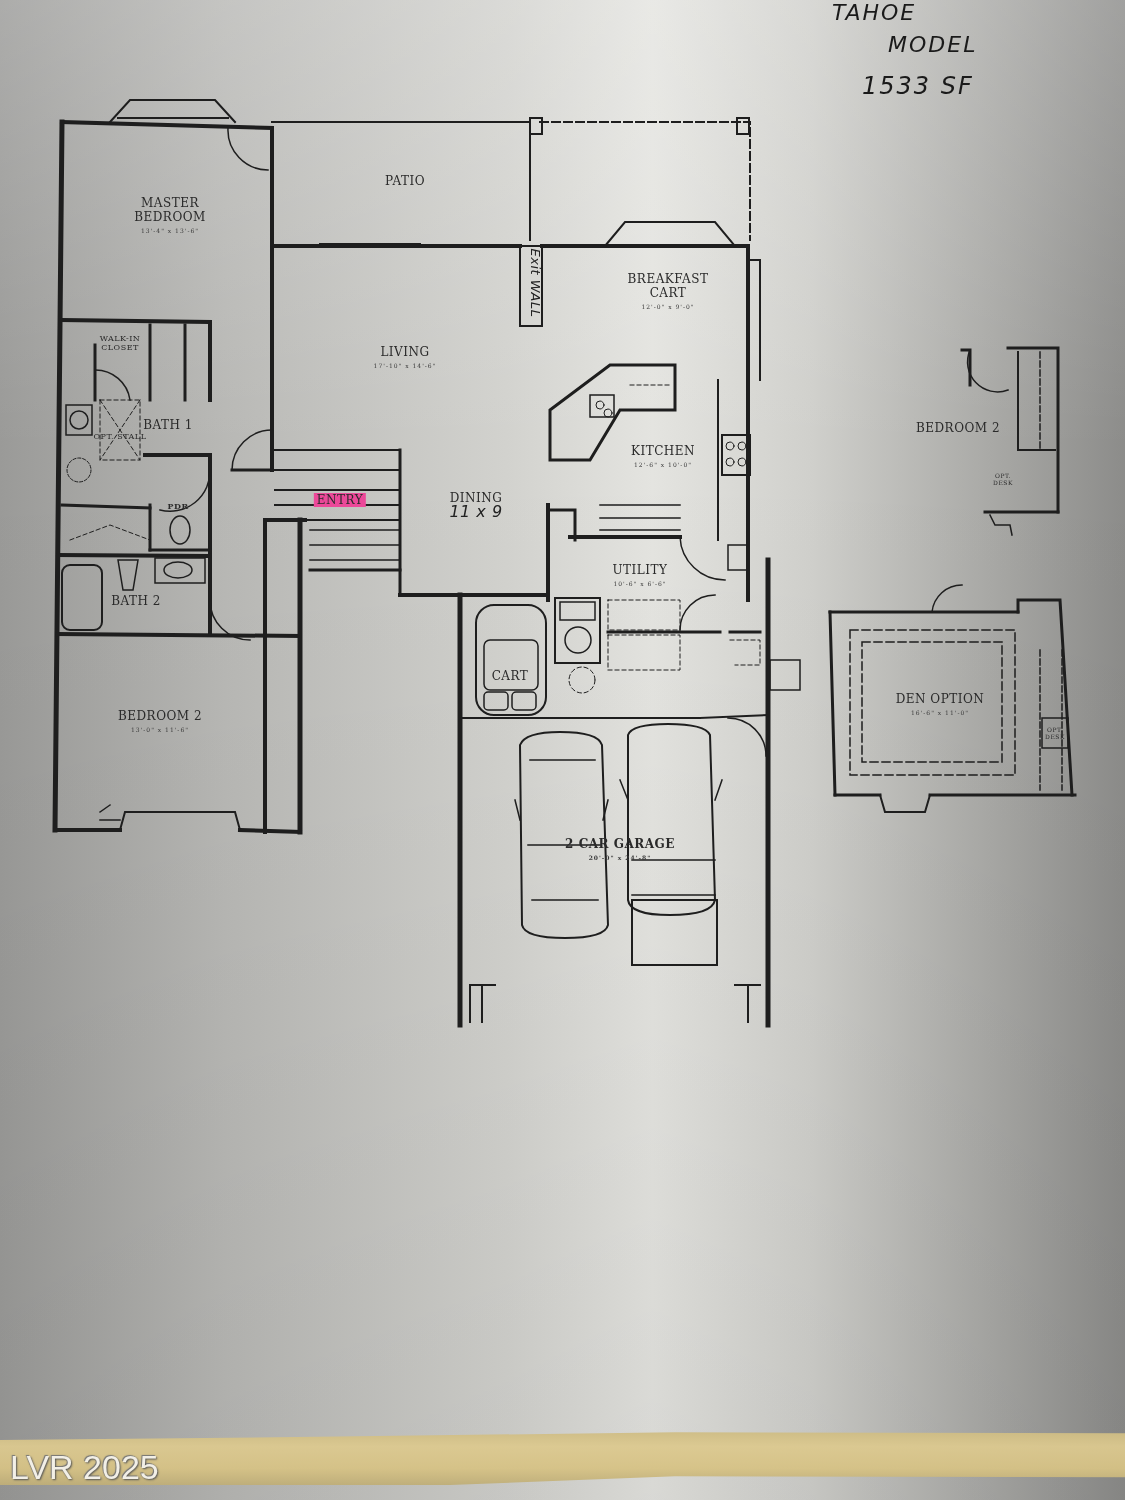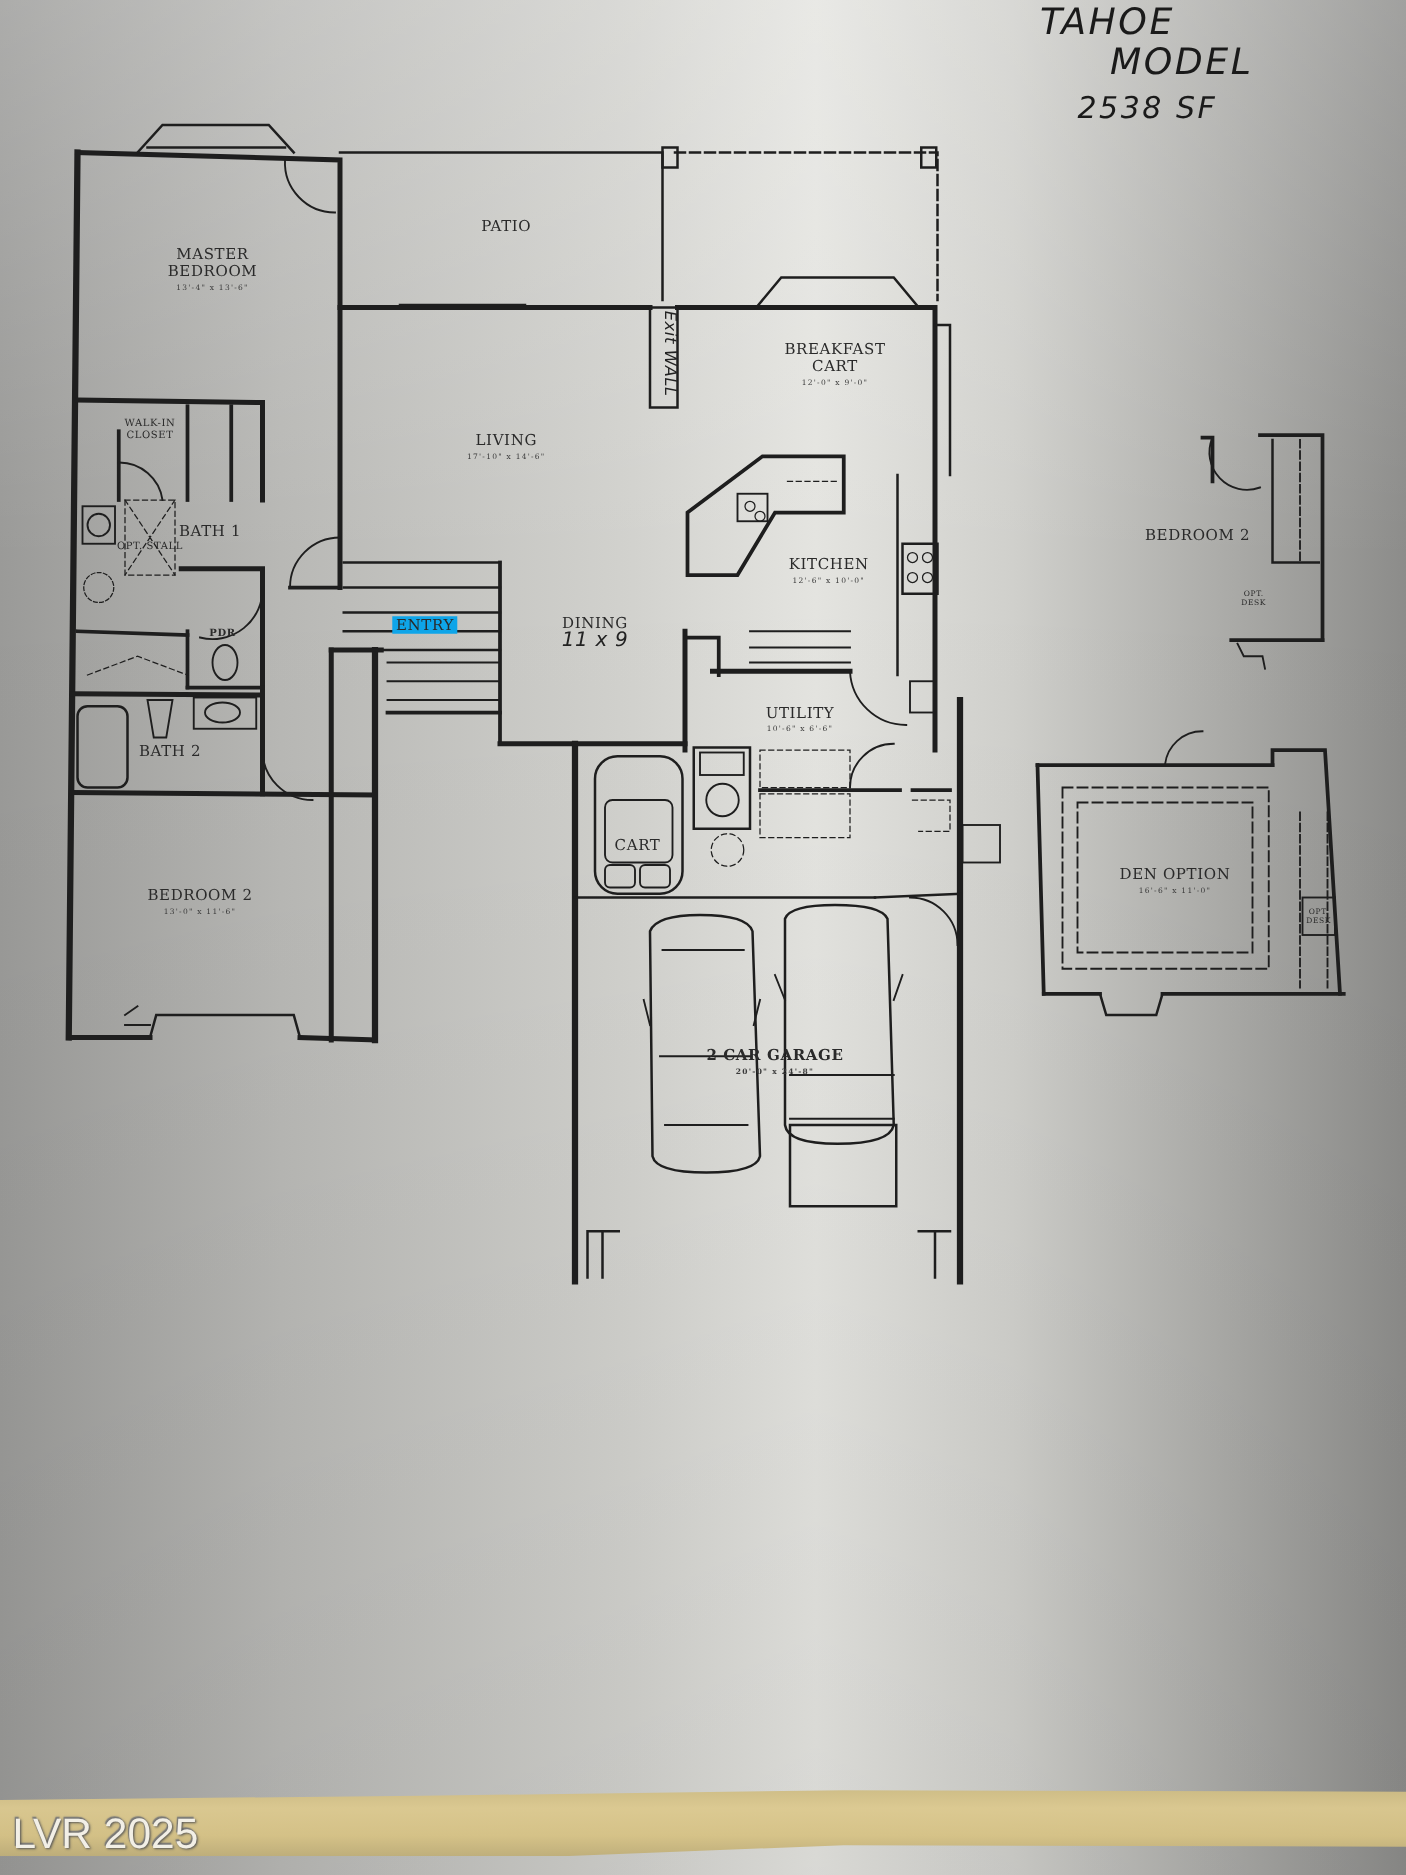--- a/index.html
+++ b/index.html
@@ -8,21 +8,21 @@
     background: linear-gradient(90deg, #9a9a98 0%, #b8b8b5 20%, #d2d2ce 45%, #e4e4e0 58%, #d0d0cc 72%, #a9a9a6 88%, #8c8c8a 100%);
     font-family: "DejaVu Serif", serif;
   }
   .paper-shade {
     position:absolute; left:0; top:0; width:1125px; height:1500px;
     background: linear-gradient(180deg, rgba(255,255,255,0.18) 0%, rgba(255,255,255,0) 30%, rgba(0,0,0,0.05) 100%);
     pointer-events:none;
   }
   .handwriting {
     position:absolute; font-family:"DejaVu Sans", sans-serif; font-style:italic;
-    color:#1a1a1a; letter-spacing:2px; font-size:29px;
+    color:#1a1a1a; letter-spacing:2px; font-size:22px;
   }
   svg.plan { position:absolute; left:0; top:0; }
   .lbl {
     position:absolute; text-align:center; color:#2a2a2a;
     font-family:"DejaVu Serif", serif; font-size:12px; letter-spacing:0.5px; line-height:14px;
     transform:translateX(-50%); white-space:nowrap;
   }
   .lbl .dim { display:block; font-size:6px; letter-spacing:1px; color:#3a3a3a; }
   .hand { font-family:"DejaVu Sans", sans-serif; font-style:italic; font-size:16px; color:#222; }
   .small { font-size:8px; line-height:9px; }
@@ -37,21 +37,21 @@
     font-size:34px; color:#f2efe6; text-shadow: 1px 1px 2px #555, -1px -1px 1px #777;
   }
 </style>
 </head>
 <body>
 
 <div class="paper-shade"></div>
 
 <div class="handwriting" style="left:832px; top:0px;">TAHOE</div>
 <div class="handwriting" style="left:888px; top:32px;">MODEL</div>
-<div class="handwriting" style="left:862px; top:72px; font-size:24px;">2538 SF</div>
+<div class="handwriting" style="left:862px; top:72px; font-size:24px;">1533 SF</div>
 
 <svg class="plan" width="1125" height="1500" viewBox="0 0 1125 1500">
   <g stroke="#1e1e1e" fill="none" stroke-linecap="square">
 
     <path d="M62 122 L272 128 L272 470" stroke-width="4"></path>
     <path d="M62 122 L55 830" stroke-width="5"></path>
 
     <path d="M110 122 L130 100 L215 100 L235 122" stroke-width="2"></path>
     <path d="M118 118 L228 118" stroke-width="2"></path>
 
@@ -220,21 +220,21 @@
 </div>
 
 <div class="lbl small" style="left:178px; top:502px;font-weight:bold;">
   <span>PDR</span>
 </div>
 
 <div class="lbl" style="left:136px; top:594px;">
   <span>BATH 2</span>
 </div>
 
-<div class="lbl" style="left:340px; top:493px; background:#0ea5e9; padding:0 3px;">
+<div class="lbl" style="left:340px; top:493px; background:#ec4899; padding:0 3px;">
   <span>ENTRY</span>
 </div>
 
 <div class="lbl" style="left:476px; top:491px;">
   <span>DINING</span><br>
   <span class="hand">11 x 9</span>
 </div>
 
 <div class="lbl hand" style="left:535px; top:283px; transform:translate(-50%,-50%) rotate(90deg); font-size:13px;">
   <span>Exit WALL</span>

